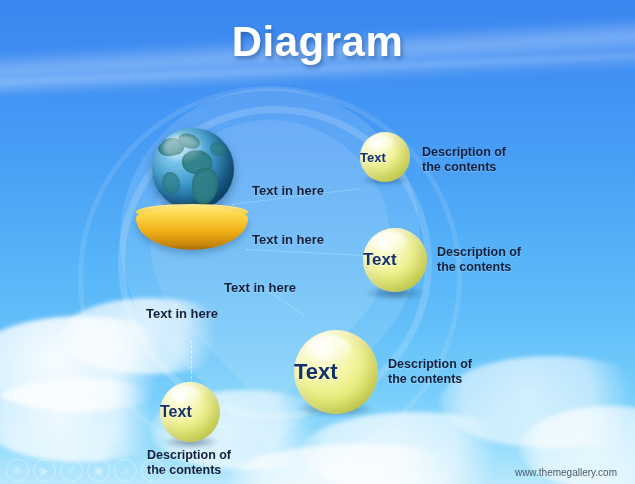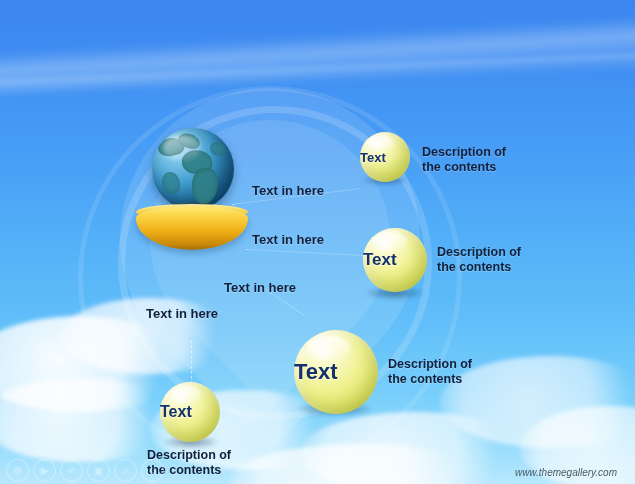--- a/index.html
+++ b/index.html
@@ -216,21 +216,20 @@
     white-space: nowrap;
     text-shadow: 0 1px 1px rgba(255,255,255,0.25);
   }
 
   
   #site-url {
     position: absolute;
     right: 18px; bottom: 6px;
     color: #4c5a66;
     font-size: 10px;
-    font-style: italic;
   }
   #watermark-bar {
     position: absolute;
     left: 6px; bottom: 2px;
     display: flex;
     gap: 4px;
     opacity: 0.45;
   }
   .wm-icon {
     width: 21px; height: 21px;
@@ -262,20 +261,21 @@
     <div class="cloud" style="left:-30px; top:22px;  width:220px; height:96px;"></div>
     <div class="cloud" style="left:60px;  top:4px;   width:180px; height:76px; opacity:.85;"></div>
     <div class="cloud" style="left:-20px; top:84px;  width:200px; height:84px; opacity:.9;"></div>
     <div class="cloud" style="left:150px; top:96px;  width:190px; height:80px; opacity:.75;"></div>
     <div class="cloud" style="left:300px; top:118px; width:230px; height:82px; opacity:.8;"></div>
     <div class="cloud" style="left:440px; top:62px;  width:220px; height:92px; opacity:.7;"></div>
     <div class="cloud" style="left:520px; top:112px; width:180px; height:84px; opacity:.8;"></div>
     <div class="cloud" style="left:230px; top:150px; width:260px; height:70px; opacity:.85;"></div>
   </div>
 
+  <div id="title">Diagram</div>
 
   <div id="globe-group">
     <div class="globe">
       <div class="land" style="left:6px;  top:10px; width:26px; height:18px; transform:rotate(-14deg);"></div>
       <div class="land" style="left:26px; top:6px;  width:22px; height:14px; transform:rotate(12deg);"></div>
       <div class="land" style="left:30px; top:22px; width:30px; height:24px; transform:rotate(-8deg);"></div>
       <div class="land" style="left:40px; top:40px; width:26px; height:36px; border-radius:50% 40% 60% 45%;"></div>
       <div class="land" style="left:10px; top:44px; width:18px; height:22px; opacity:.7;"></div>
       <div class="land" style="left:58px; top:14px; width:16px; height:14px; opacity:.65;"></div>
       <div class="globe-gloss"></div>

